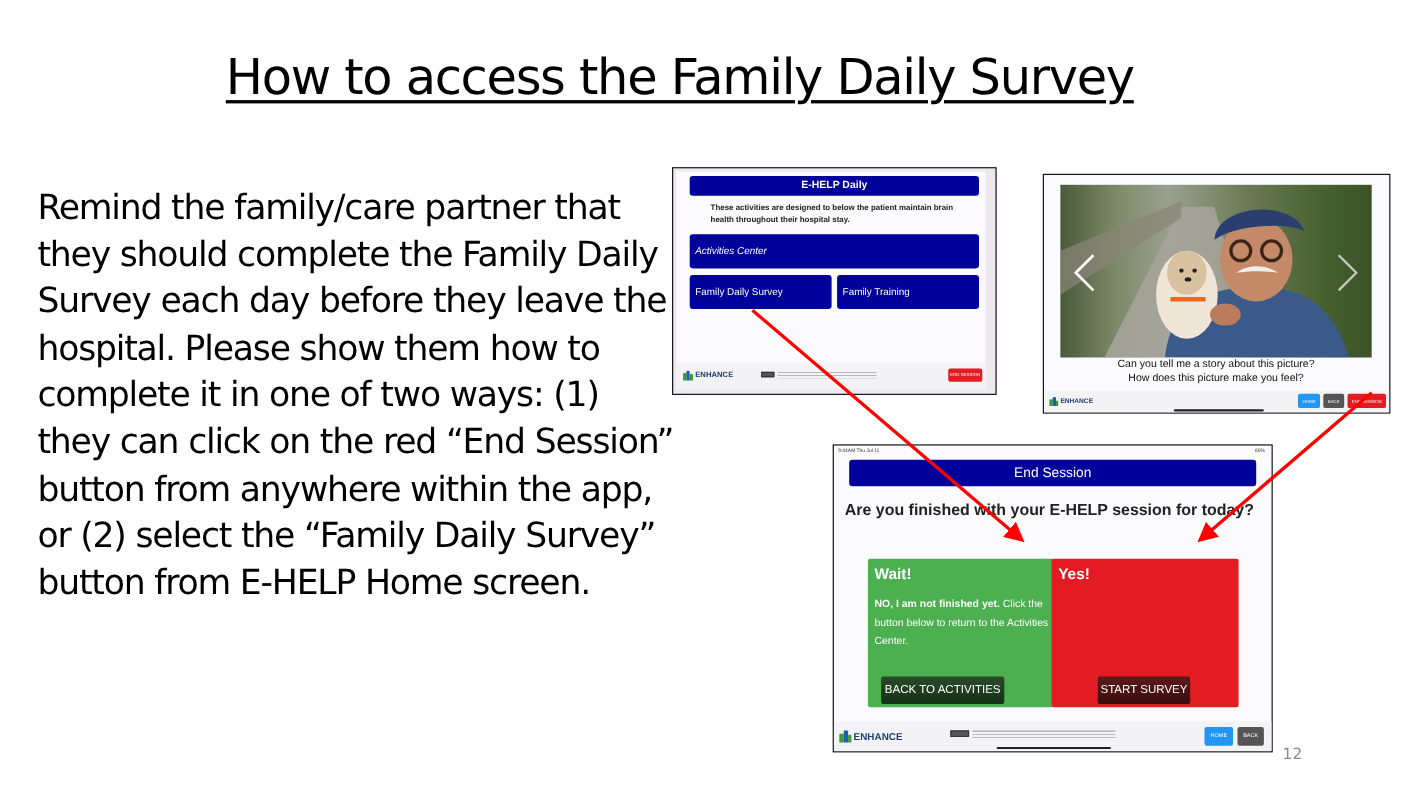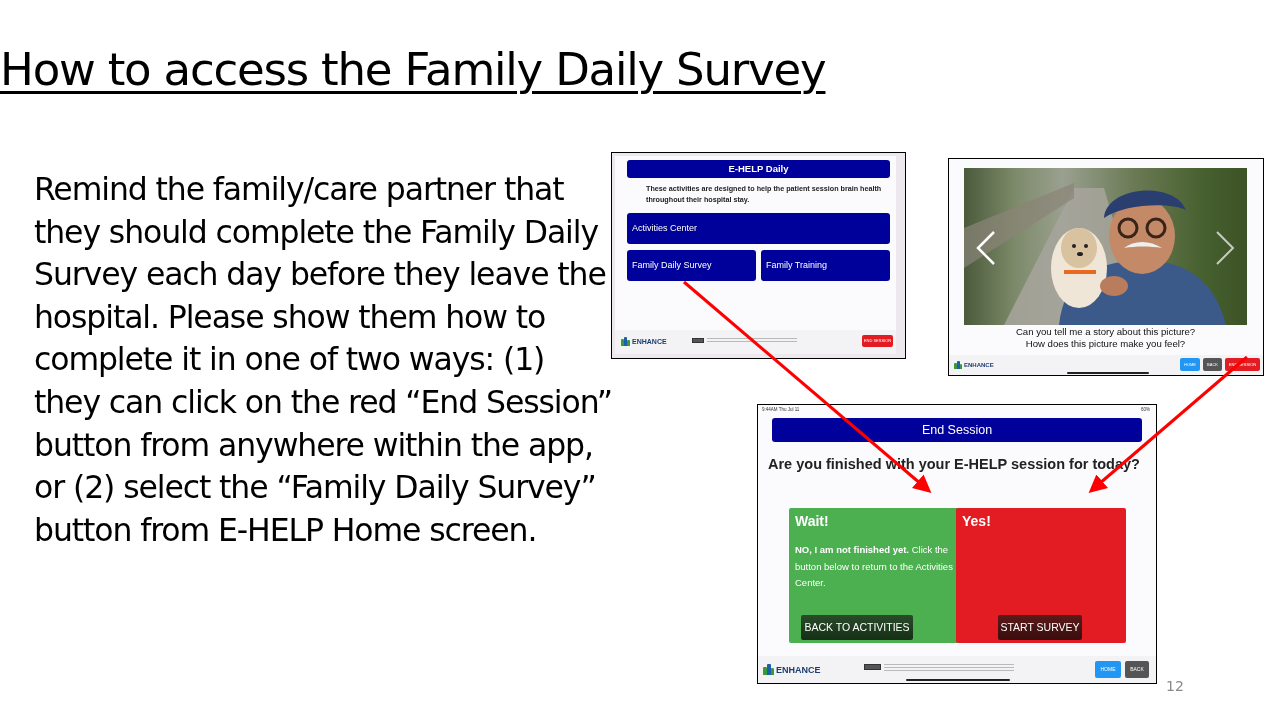--- a/index.html
+++ b/index.html
@@ -1,20 +1,20 @@
 <!DOCTYPE html>
 <html><head>
 <meta charset="utf-8">
 <style>
   * { box-sizing: border-box; margin: 0; padding: 0; }
   html, body { width: 1280px; height: 720px; background: #ffffff; overflow: hidden; }
   body { position: relative; font-family: "Liberation Sans", sans-serif; color: #000; }
 
   .slide-title {
-    position: absolute; left: 0; top: 42px; width: 1236px; text-align: left;
+    position: absolute; left: 0; top: 42px; width: 1236px; text-align: center;
     font-family: "DejaVu Sans", sans-serif; font-size: 45px; letter-spacing: -1.2px;
     color: #000; line-height: 56px;
   }
   .slide-title span { text-decoration: underline; text-decoration-thickness: 3px; text-underline-offset: 6px; }
 
   .body-text {
     position: absolute; left: 34px; top: 168px; width: 585px;
     font-family: "DejaVu Sans", sans-serif; font-size: 31.5px; line-height: 42.6px;
     letter-spacing: -1.1px; color: #000;
   }
@@ -26,21 +26,21 @@
 
   .screen { position: absolute; border: 1.5px solid #000; background: #fbfbfd; overflow: hidden; }
 
   
   #s1 { left: 611px; top: 152px; width: 295px; height: 207px; background: #ece8ee; }
   #s1 .inner { position: absolute; left: 3px; top: 3px; right: 9px; bottom: 4px; background: #fbfbfd; }
   #s1 .hdr { position: absolute; left: 12px; top: 4px; width: 263px; height: 18px; background: #00009a;
     border-radius: 3px; color: #fff; font-size: 9.5px; font-weight: bold; text-align: center; line-height: 18px; }
   #s1 .desc { position: absolute; left: 31px; top: 27px; width: 240px; font-size: 7.2px; font-weight: bold; color: #222; line-height: 11px; }
   #s1 .btn { position: absolute; background: #00009a; border-radius: 3px; color: #fff; font-size: 9px; padding-left: 5px; }
-  #s1 .b-act { left: 12px; top: 57px; width: 263px; height: 31px; line-height: 31px; }
+  #s1 .b-act { left: 12px; top: 57px; width: 263px; height: 31px; line-height: 31px; font-style: italic; }
   #s1 .b-fds { left: 12px; top: 94px; width: 129px; height: 31px; line-height: 31px; }
   #s1 .b-ft  { left: 146px; top: 94px; width: 129px; height: 31px; line-height: 31px; }
   #s1 .footer { position: absolute; left: 0; right: 0; bottom: 0; height: 24px; background: #f3f3f6; }
   .logo { position: absolute; display: flex; align-items: center; font-weight: bold; color: #1d3c6e; text-align: right; }
   .logo .mark { display: inline-block; position: relative; margin-right: 2px; }
   .logo .mark i { position: absolute; bottom: 0; display: block; border-radius: 1px 1px 0 0; }
   .cc { position: absolute; background: #555; border: 1px solid #333; }
   .fine { position: absolute; background: repeating-linear-gradient(#aaa 0 1px, transparent 1px 3px); opacity: 0.8; }
   .pill-btn { position: absolute; color: #fff; text-align: center; border-radius: 2px; font-size: 4px; }
 
@@ -75,21 +75,21 @@
 </head>
 <body>
 
 <div class="slide-title"><span>How to access the Family Daily Survey</span></div>
 
 <div class="body-text">Remind the family/care partner that they should complete the Family Daily Survey each day before they leave the hospital. Please show them how to complete it in one of two ways: (1) they can click on the red “End Session” button from anywhere within the app, or (2) select the “Family Daily Survey” button from E-HELP Home screen.</div>
 
 <div class="screen" id="s1">
   <div class="inner">
     <div class="hdr">E-HELP Daily</div>
-    <div class="desc">These activities are designed to help the patient session brain health throughout their hospital stay.</div>
+    <div class="desc">These activities are designed to below the patient maintain brain health throughout their hospital stay.</div>
     <div class="btn b-act">Activities Center</div>
     <div class="btn b-fds">Family Daily Survey</div>
     <div class="btn b-ft">Family Training</div>
     <div class="footer">
       <div class="logo" style="left:6px; top:7px; font-size:7px;">
         <span class="mark" style="width:9px;height:9px;">
           <i style="left:0;width:3px;height:7px;background:#3a9a3a;"></i>
           <i style="left:3px;width:3px;height:9px;background:#1d5fa8;"></i>
           <i style="left:6px;width:3px;height:6px;background:#3a9a3a;"></i>
         </span>

